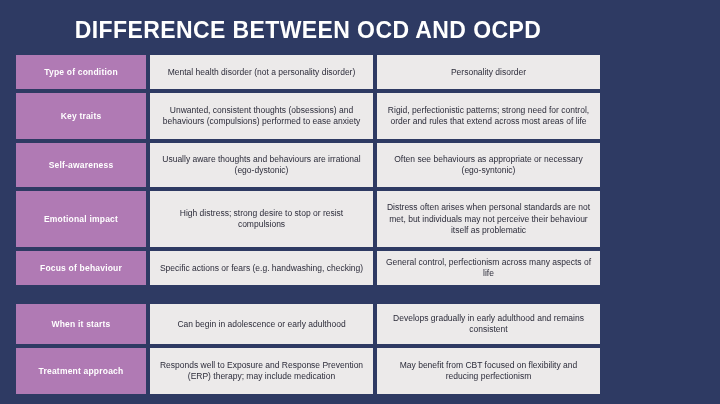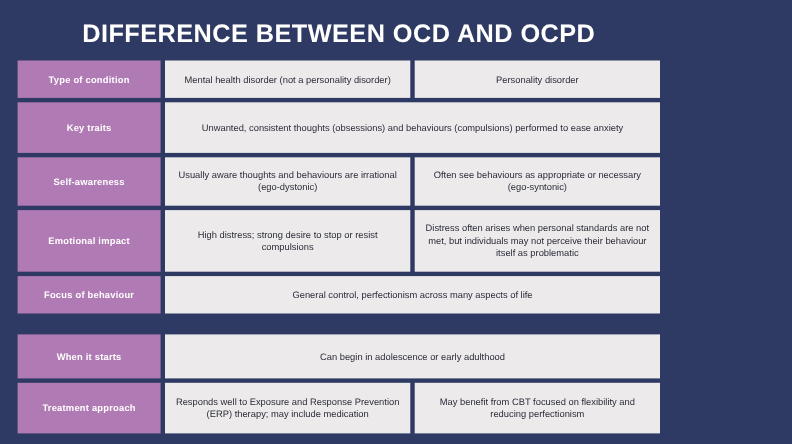--- a/index.html
+++ b/index.html
@@ -98,42 +98,45 @@
 
     <div class="row row-type">
       <div class="cell feature-cell">Type of condition</div>
       <div class="cell data-cell">Mental health disorder (not a personality disorder)</div>
       <div class="cell data-cell">Personality disorder</div>
     </div>
 
     <div class="row row-traits">
       <div class="cell feature-cell">Key traits</div>
       <div class="cell data-cell">Unwanted, consistent thoughts (obsessions) and behaviours (compulsions) performed to ease anxiety</div>
+      <div class="cell data-cell">Rigid, perfectionistic patterns; strong need for control, order and rules that extend across most areas of life</div>
     </div>
 
     <div class="row row-aware">
       <div class="cell feature-cell">Self-awareness</div>
       <div class="cell data-cell">Usually aware thoughts and behaviours are irrational (ego-dystonic)</div>
       <div class="cell data-cell">Often see behaviours as appropriate or necessary (ego-syntonic)</div>
     </div>
 
     <div class="row row-emotion">
       <div class="cell feature-cell">Emotional impact</div>
       <div class="cell data-cell">High distress; strong desire to stop or resist compulsions</div>
       <div class="cell data-cell">Distress often arises when personal standards are not met, but individuals may not perceive their behaviour itself as problematic</div>
     </div>
 
     <div class="row row-focus">
       <div class="cell feature-cell">Focus of behaviour</div>
+      <div class="cell data-cell">Specific actions or fears (e.g. handwashing, checking)</div>
       <div class="cell data-cell">General control, perfectionism across many aspects of life</div>
     </div>
 
     <div class="row row-when">
       <div class="cell feature-cell">When it starts</div>
       <div class="cell data-cell">Can begin in adolescence or early adulthood</div>
+      <div class="cell data-cell">Develops gradually in early adulthood and remains consistent</div>
     </div>
 
     <div class="row row-treat">
       <div class="cell feature-cell">Treatment approach</div>
       <div class="cell data-cell">Responds well to Exposure and Response Prevention (ERP) therapy; may include medication</div>
       <div class="cell data-cell">May benefit from CBT focused on flexibility and reducing perfectionism</div>
     </div>
 
   </div>
 </div>

